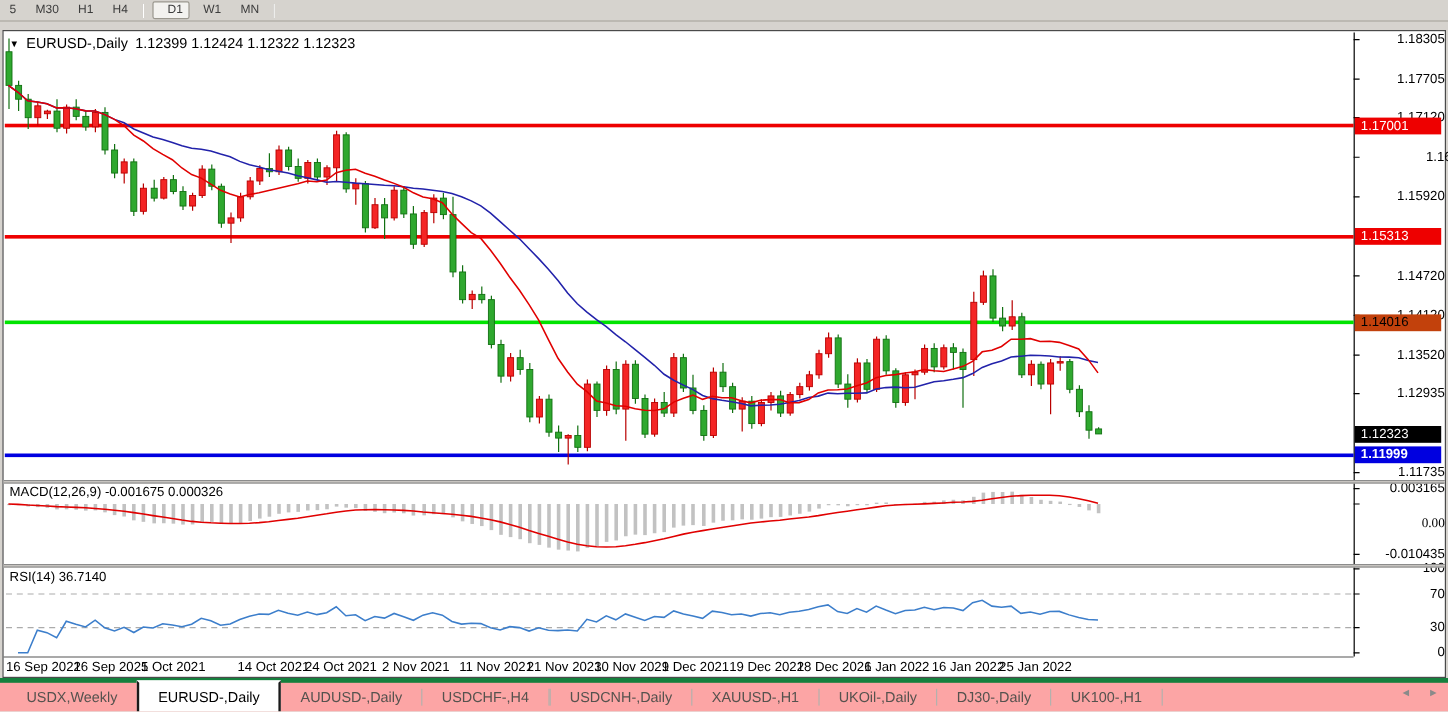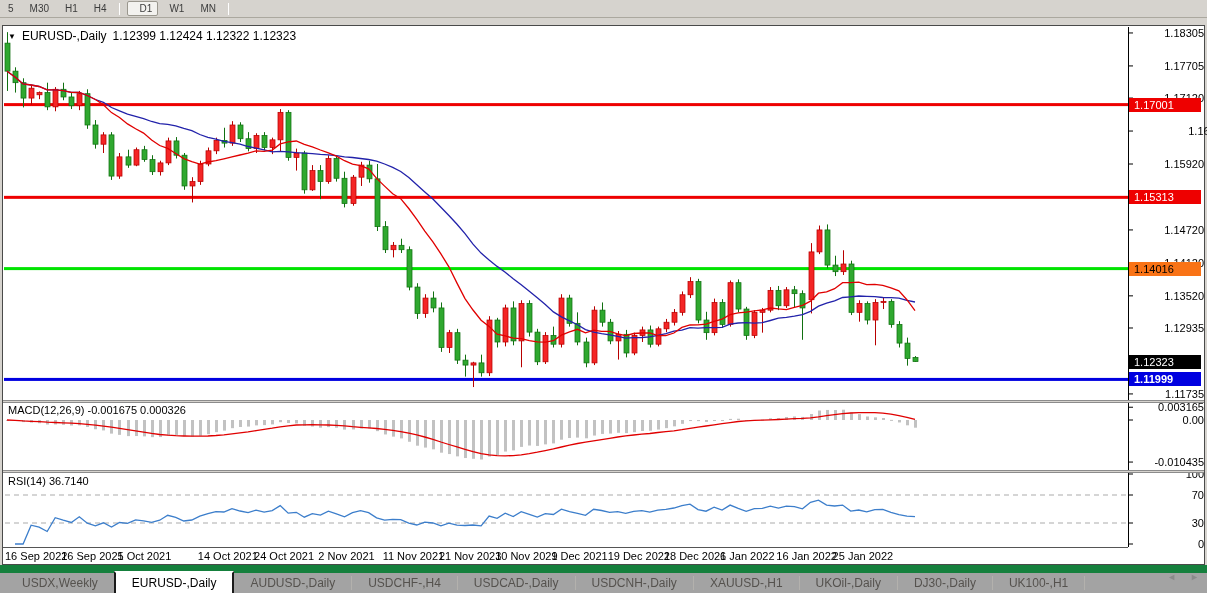--- a/index.html
+++ b/index.html
@@ -37,21 +37,21 @@
     position:absolute; left:1129px; width:72px; font-size:11px;
     height:14px; line-height:14px; padding-left:5px; z-index:4; font-weight:bold;
   }
   .date-label { position:absolute; font-size:11px; color:#000; white-space:nowrap; z-index:3; }
   .pane-splitter {
     position:absolute; left:3px; width:1201px; height:3px;
     background:#d6d3ce; border-top:1px solid #8c8c8c; border-bottom:1px solid #8c8c8c; z-index:4;
   }
   #tab-bar {
     position:absolute; left:0; top:565px; width:1207px; height:28px;
-    background:#a3a3a3; border-top:8px solid #15803d;
+    background:#fca5a5; border-top:4px solid #15803d;
     display:flex; align-items:stretch; font-size:12px; color:#55524e;
     padding-left:6px;
   }
   .tab { display:flex; align-items:center; padding:0 16px; cursor:default; white-space:nowrap; }
   .tab.active {
     background:#ffffff; color:#000; border-left:2px solid #1a1a1a; border-right:2px solid #1a1a1a;
     margin-top:-2px; border-top:2px solid #ffffff; z-index:2; font-weight:normal;
   }
   .tab-sep { width:1px; background:#b3b1ad; height:14px; align-self:center; }
   #tab-arrows { position:absolute; right:8px; top:572px; display:flex; gap:14px;
@@ -466,29 +466,29 @@
     <div class="axis-tick" style="top: 59.9321px;">1.17705</div>
     <div class="axis-tick" style="top: 92.072px;">1.17120</div>
     <div class="axis-tick" style="top: 125.036px; margin-left: 24px;">1.16520</div>
     <div class="axis-tick" style="top: 158px;">1.15920</div>
     <div class="axis-tick" style="top: 223.928px;">1.14720</div>
     <div class="axis-tick" style="top: 256.892px;">1.14120</div>
     <div class="axis-tick" style="top: 289.856px;">1.13520</div>
     <div class="axis-tick" style="top: 321.996px;">1.12935</div>
     <div class="axis-tick" style="top: 387.924px;">1.11735</div>
     <div class="axis-tick" style="top: 401.245px; padding-left: 17px;">0.003165</div>
-    <div class="axis-tick" style="top: 414px;">0.00</div>
+    <div class="axis-tick" style="top: 430px; font-family: Liberation Serif, serif;">0.00</div>
     <div class="axis-tick" style="top: 456.053px;">-0.010435</div>
     <div class="axis-tick" style="top: 468px;">100</div>
     <div class="axis-tick" style="top: 489px;">70</div>
     <div class="axis-tick" style="top: 517px;">30</div>
     <div class="axis-tick" style="top: 538px;">0</div>
     <div class="axis-badge" style="top: 97.6099px; background: rgb(238, 0, 0); color: rgb(255, 255, 255); font-weight: normal;">1.17001</div>
     <div class="axis-badge" style="top: 190.349px; background: rgb(238, 0, 0); color: rgb(255, 255, 255); font-weight: normal;">1.15313</div>
-    <div class="axis-badge" style="top: 261.606px; background: #f97316; color: rgb(0, 0, 0); font-weight: normal;">1.14016</div>
+    <div class="axis-badge" style="top: 261.606px; background: #c2410c; color: rgb(0, 0, 0); font-weight: normal;">1.14016</div>
     <div class="axis-badge" style="top: 372.42px; background: rgb(0, 0, 224); color: rgb(255, 255, 255); font-weight: bold;">1.11999</div>
     <div class="axis-badge" style="top: 354.619px; background: rgb(0, 0, 0); color: rgb(255, 255, 255); font-weight: normal;">1.12323</div>
     <div class="date-label" style="left: 5px; top: 550px;">16 Sep 2021</div>
     <div class="date-label" style="left: 61.245px; top: 550px;">26 Sep 2021</div>
     <div class="date-label" style="left: 117.49px; top: 550px;">5 Oct 2021</div>
     <div class="date-label" style="left: 197.84px; top: 550px;">14 Oct 2021</div>
     <div class="date-label" style="left: 254.085px; top: 550px;">24 Oct 2021</div>
     <div class="date-label" style="left: 318.365px; top: 550px;">2 Nov 2021</div>
     <div class="date-label" style="left: 382.645px; top: 550px;">11 Nov 2021</div>
     <div class="date-label" style="left: 438.89px; top: 550px;">21 Nov 2021</div>
@@ -501,21 +501,20 @@
     <div class="date-label" style="left: 832.605px; top: 550px;">25 Jan 2022</div>
   </div>
 
 <div id="tab-bar">
     <div class="tab">USDX,Weekly</div>
     <div class="tab active">EURUSD-,Daily</div>
     <div class="tab">AUDUSD-,Daily</div>
     <div class="tab-sep"></div>
     <div class="tab">USDCHF-,H4</div>
     <div class="tab-sep"></div>
-    <div class="tab">USDCAD-,Daily</div>
     <div class="tab-sep"></div>
     <div class="tab">USDCNH-,Daily</div>
     <div class="tab-sep"></div>
     <div class="tab">XAUUSD-,H1</div>
     <div class="tab-sep"></div>
     <div class="tab">UKOil-,Daily</div>
     <div class="tab-sep"></div>
     <div class="tab">DJ30-,Daily</div>
     <div class="tab-sep"></div>
     <div class="tab">UK100-,H1</div>

